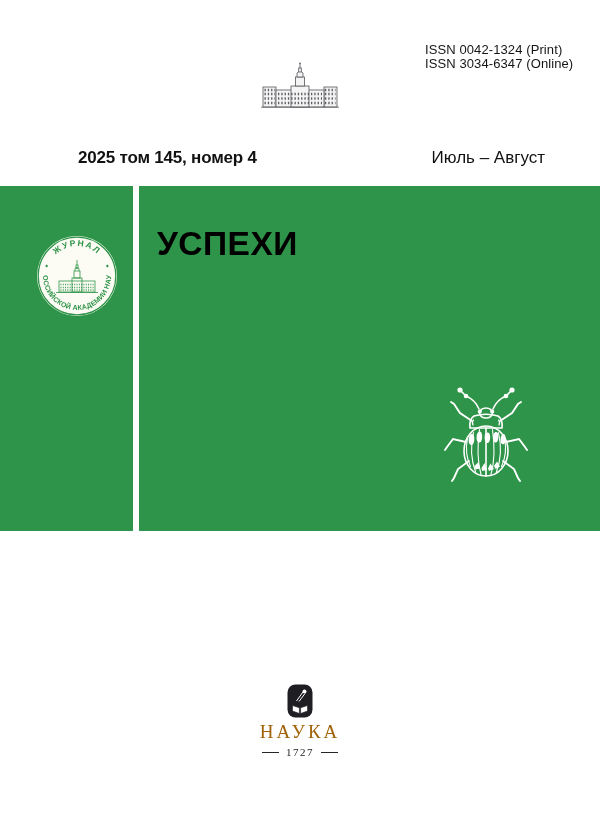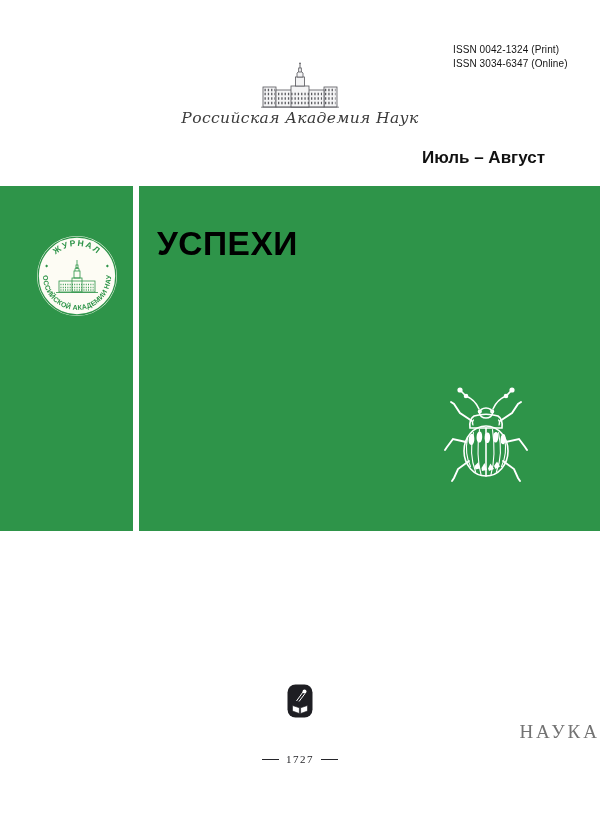--- a/index.html
+++ b/index.html
@@ -1,48 +1,48 @@
 <!DOCTYPE html>
 <html><head>
 <meta charset="utf-8">
 <style>
   html,body{margin:0;padding:0;background:#fff;}
   .page{position:relative;width:600px;height:818px;background:#ffffff;
         font-family:"Liberation Sans",sans-serif;overflow:hidden;}
 
   
-  .issn{position:absolute;left:425px;top:43px;font-size:10px;line-height:13.5px;
-        color:#151515;letter-spacing:0.1px;margin-left:28px;}
+  .issn{position:absolute;left:425px;top:43px;font-size:13px;line-height:13.5px;
+        color:#151515;letter-spacing:0.1px;}
 
   
   .academy{position:absolute;left:0;top:62px;width:600px;text-align:center;}
   .academy svg{display:block;margin:0 auto;}
   .academy-caption{margin-top:1px;font-family:"DejaVu Serif",serif;font-style:italic;
         font-size:15.5px;color:#3a3a3a;letter-spacing:0.4px;}
 
   
   .issue-volume{position:absolute;left:78px;top:148px;font-size:17px;font-weight:bold;
         color:#111;letter-spacing:-0.2px;}
-  .issue-months{position:absolute;right:55px;top:148px;font-size:17px;font-weight:bold;
+  .issue-months{position:absolute;right:55px;top:148px;font-size:17px;font-weight:normal;
         color:#111;}
 
   
   .cover{position:absolute;left:0;top:186px;width:600px;height:345px;background:#2e9449;}
   .cover-stripe{position:absolute;left:133px;top:0;width:6px;height:100%;background:#ffffff;}
   .cover-emblem{position:absolute;left:36px;top:49px;width:82px;height:82px;}
   .cover-title{position:absolute;left:157px;top:40px;color:#000000;font-weight:bold;
         font-size:33.5px;line-height:35px;letter-spacing:0.5px;}
   .cover-beetle{position:absolute;left:441px;top:198px;width:90px;height:104px;}
 
   
   .publisher{position:absolute;left:0;top:684px;width:600px;text-align:center;color:#26262a;}
   .publisher svg{display:block;margin:0 auto;}
   .publisher-name{margin-top:3px;font-family:"Liberation Serif",serif;font-size:19px;
-        letter-spacing:3px;color:#737373;text-align:right;}
-  .publisher-year{margin-top:10px;font-family:"Liberation Serif",serif;font-size:11px;
+        letter-spacing:3px;color:#a16207;}
+  .publisher-year{margin-top:3px;font-family:"Liberation Serif",serif;font-size:11px;
         letter-spacing:1.5px;color:#26262a;}
   .dash{display:inline-block;width:17px;height:1px;background:#26262a;
         vertical-align:3px;margin:0 7px;}
 </style>
 </head>
 <body>
 
 <div class="page">
 
   <div class="issn">
@@ -71,23 +71,23 @@
         <line x1="65" y1="28" x2="75.5" y2="28"></line>
         <line x1="4.5" y1="32" x2="15" y2="32"></line>
         <line x1="65" y1="32" x2="75.5" y2="32"></line>
         <line x1="4.5" y1="36.5" x2="15" y2="36.5"></line>
         <line x1="65" y1="36.5" x2="75.5" y2="36.5"></line>
         <line x1="4.5" y1="41" x2="15" y2="41"></line>
         <line x1="65" y1="41" x2="75.5" y2="41"></line>
       </g>
       <line x1="1" y1="45.2" x2="79" y2="45.2" stroke="#55555a" stroke-width="0.7"></line>
     </svg>
-    <div class="academy-caption">Российская Академия Наук</div>
-  </div>
-
+  </div>
+
+  <div class="issue-volume">2025 том 145, номер 4</div>
   <div class="issue-months">Июль – Август</div>
 
   <div class="cover">
     <div class="cover-stripe"></div>
 
     <svg class="cover-emblem" viewBox="0 0 82 82">
       <circle cx="41" cy="41" r="40" fill="#fdfcf4"></circle>
       <circle cx="41" cy="41" r="38.8" fill="none" stroke="#2e9449" stroke-width="1.3"></circle>
       <defs>
         <path id="topArc" d="M 11 41 A 30 30 0 0 1 71 41"></path>

